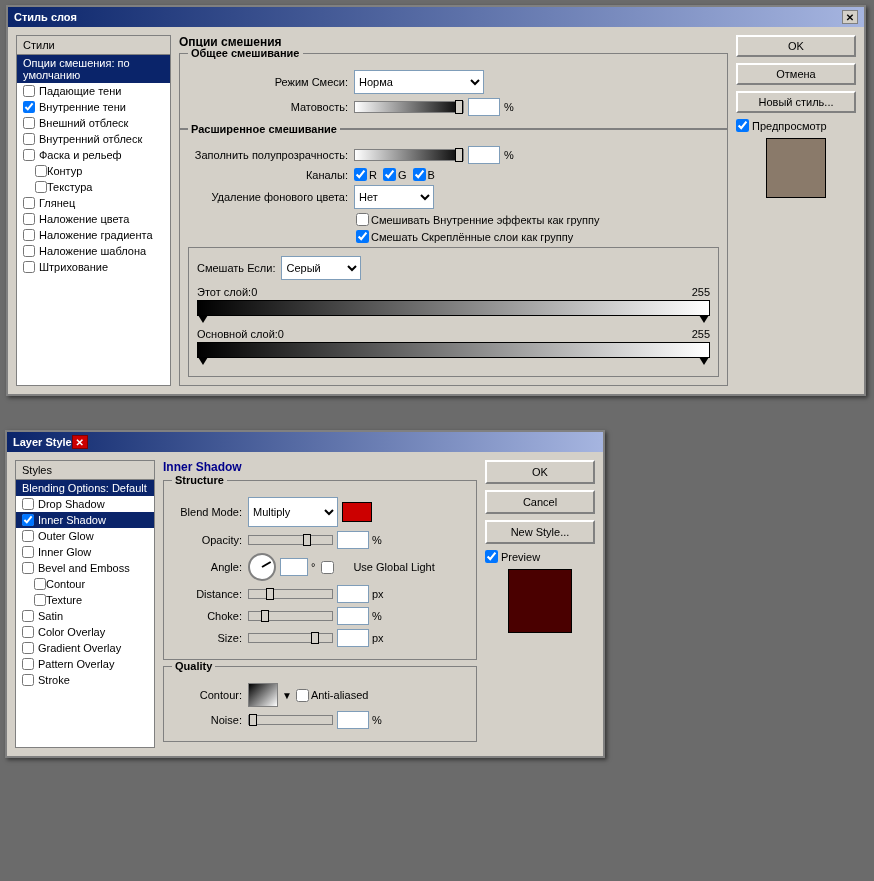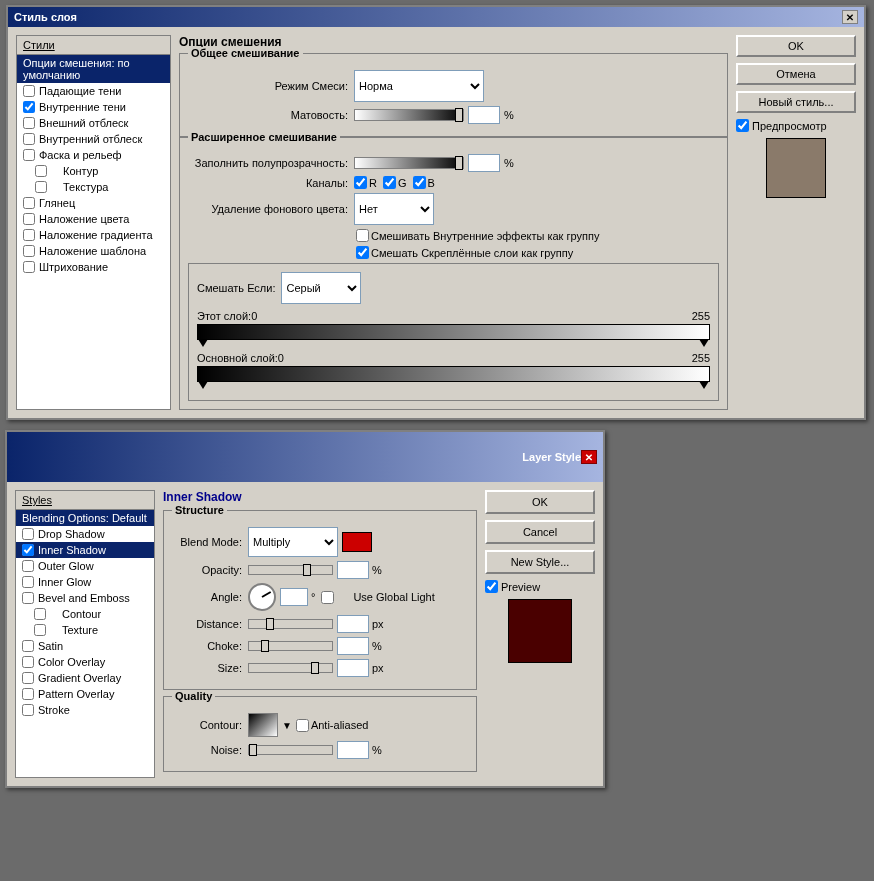--- a/index.html
+++ b/index.html
@@ -57,21 +57,20 @@
       border: 1px solid #808080;
       background: #fff;
       flex-shrink: 0;
     }
 
     .panel-header {
       background: #d4d0c8;
       border-bottom: 1px solid #808080;
       padding: 3px 6px;
       font-size: 11px;
-      text-decoration: underline;
     }
 
     .panel-active-item {
       background: #0a246a;
       color: white;
       padding: 2px 6px;
       font-size: 11px;
     }
 
     .panel-item {
@@ -79,21 +78,21 @@
       display: flex;
       align-items: center;
       gap: 4px;
       font-size: 11px;
     }
 
     .panel-item-sub {
       padding: 2px 6px 2px 18px;
       display: flex;
       align-items: center;
-      gap: 16px;
+      gap: 0;
       font-size: 11px;
     }
 
     .checkbox-small {
       width: 12px;
       height: 12px;
     }
 
     
     .main-content-top {
@@ -126,21 +125,21 @@
     }
 
     .form-label {
       text-align: right;
       min-width: 160px;
       margin-right: 6px;
       font-size: 11px;
     }
 
     .select-field {
-      height: 32px;
+      height: 24px;
       font-size: 11px;
       background: #fff;
       border: 1px solid #7f9db9;
     }
 
     .slider-container {
       display: flex;
       align-items: center;
       gap: 4px;
     }
@@ -277,23 +276,23 @@
       left: 5px;
       width: 600px;
       background: #d4d0c8;
       border: 2px solid #808080;
       box-shadow: 2px 2px 4px rgba(0,0,0,0.5);
     }
 
     .dialog-titlebar-bottom {
       background: linear-gradient(to right, #0a246a, #a6b5e0);
       color: white;
-      padding: 18px 6px;
-      display: flex;
-      justify-content: flex-end;
+      padding: 3px 6px;
+      display: flex;
+      justify-content: flex-start;
       align-items: center;
       font-size: 11px;
       font-weight: bold;
     }
 
     .titlebar-close-red {
       width: 16px;
       height: 14px;
       background: #cc0000;
       border: 1px solid #800000;

